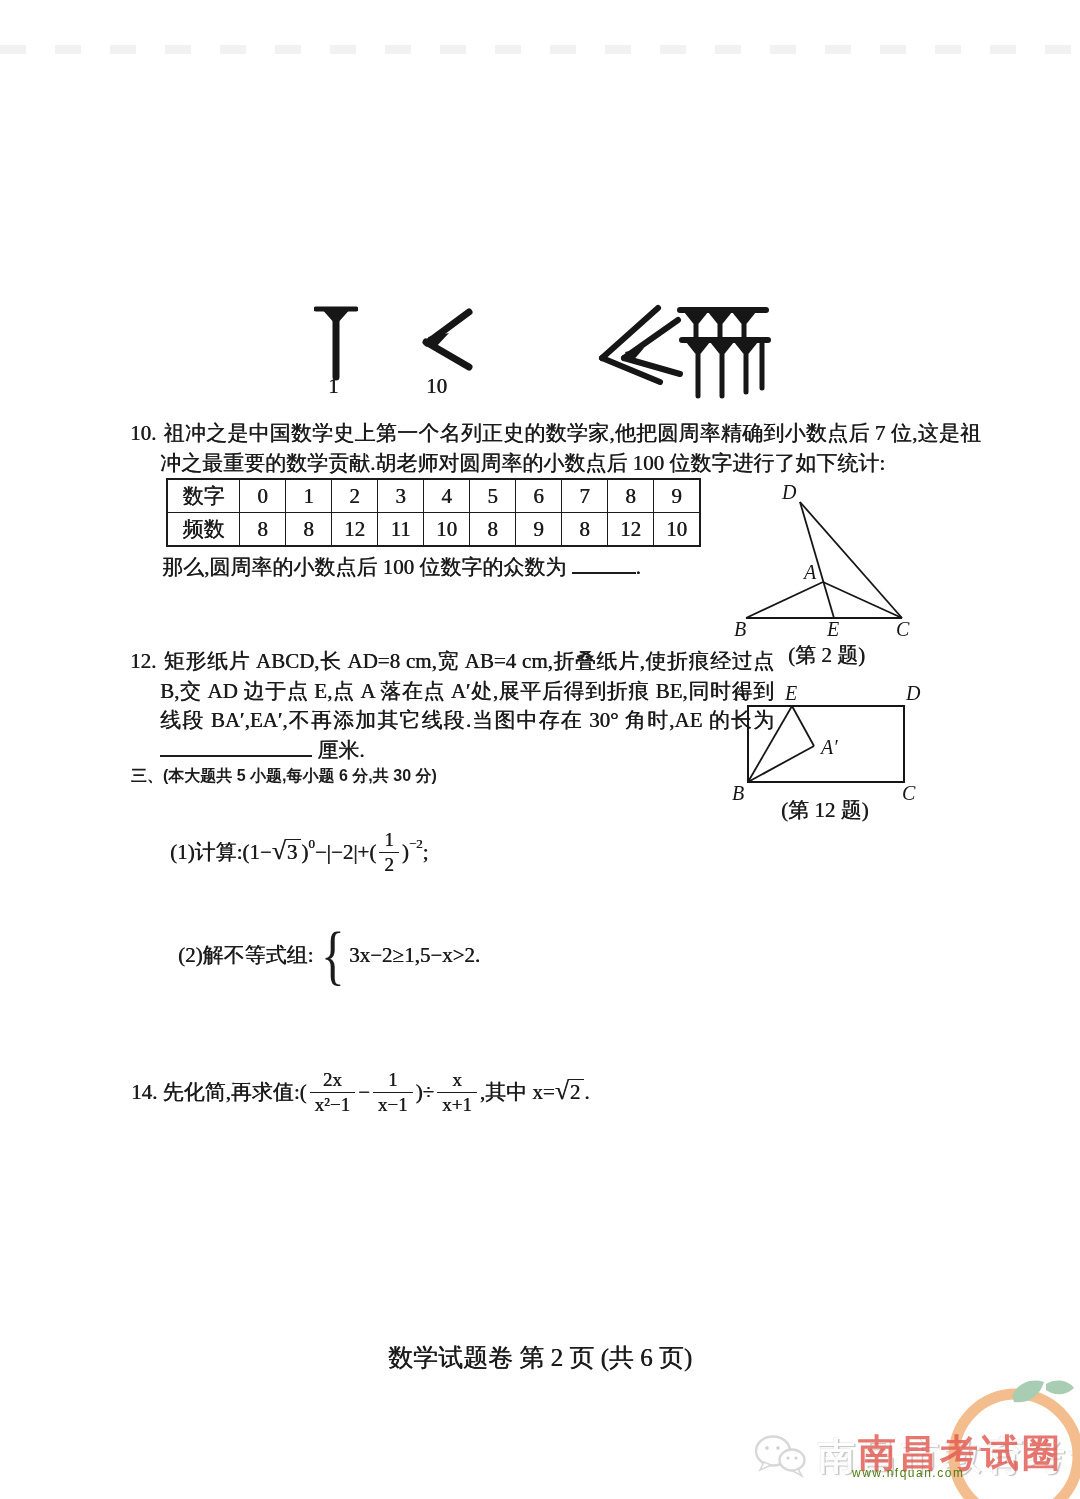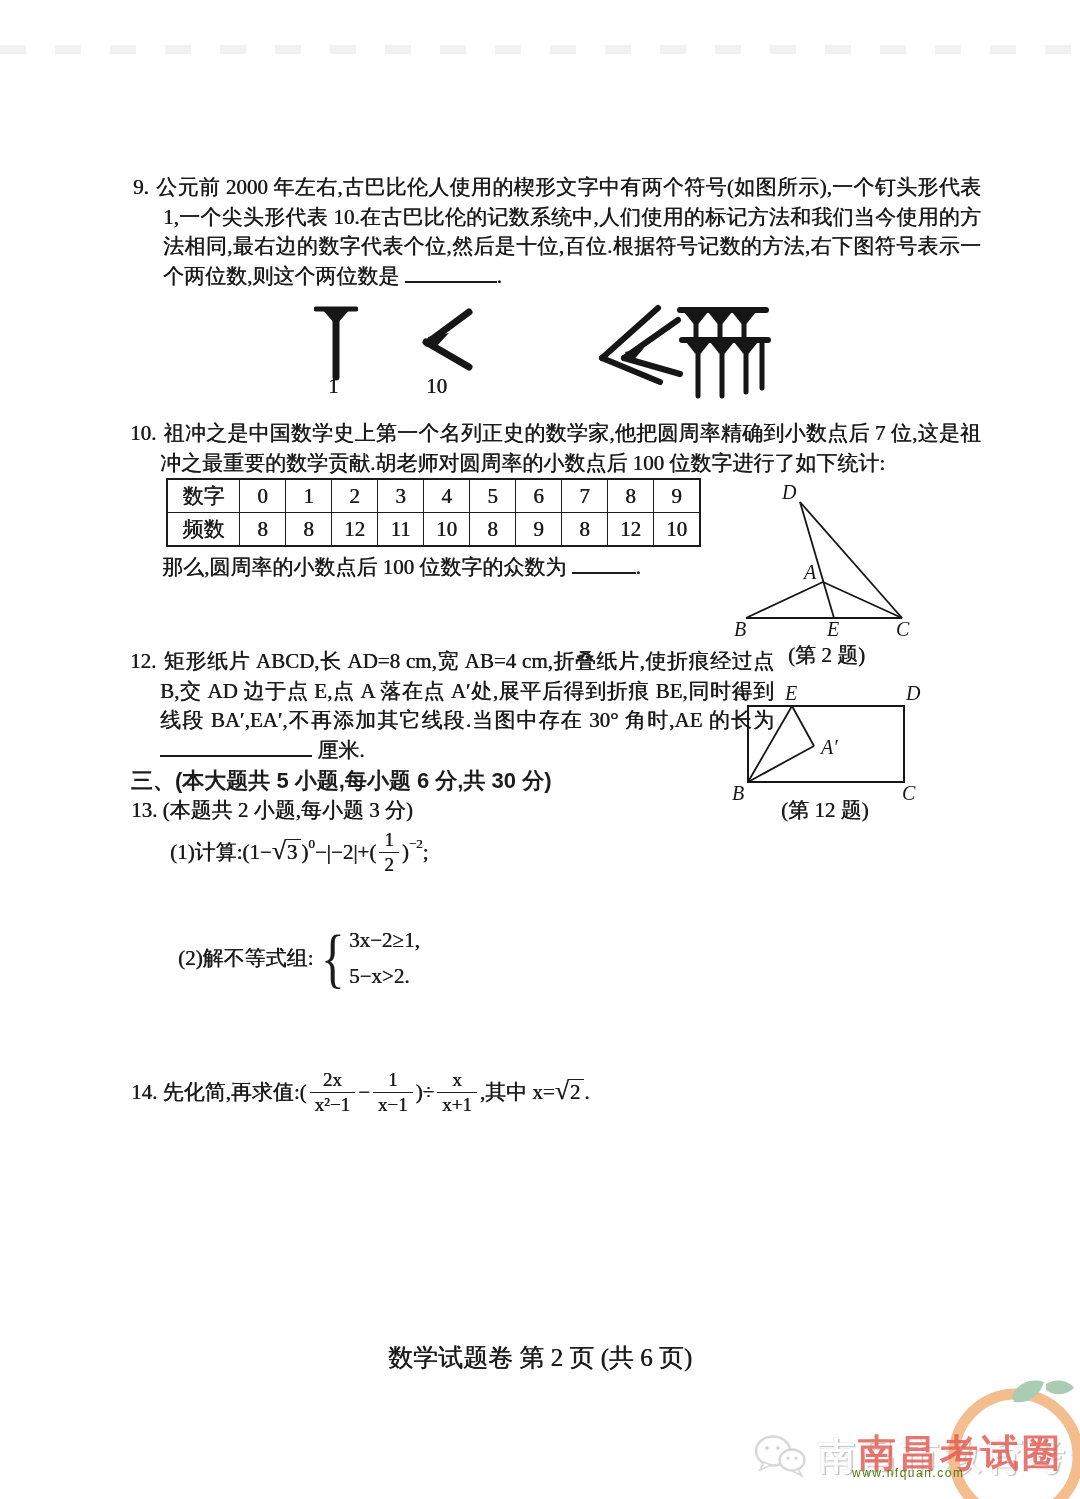--- a/index.html
+++ b/index.html
@@ -31,42 +31,38 @@
   .frac{display:inline-flex;flex-direction:column;align-items:center;margin:0 3px;
     font-size:19px;line-height:1.25;}
   .frac .num{padding:0 5px;}
   .frac .den{border-top:1.8px solid #1c1c1c;padding:0 5px;}
   .sqrt{display:inline-flex;align-items:flex-start;}
   .sqrt .sign{font-size:1.22em;line-height:1;transform:translateY(-1px);}
   .sqrt .body{border-top:1.8px solid #1c1c1c;padding:0 4px 0 1px;}
   .sup{font-size:13px;transform:translateY(-8px);display:inline-block;}
   .brace{font-size:66px;font-weight:400;line-height:1;transform:scaleX(.75);
     margin:0 0 0 4px;text-shadow:none;}
-  .sys{display:inline-flex;flex-direction:column;line-height:36px;font-family:Liberation Serif, serif;}
-  .sec{font-family:"Liberation Sans","DejaVu Sans",sans-serif;font-weight:bold;font-size:22px;}
+  .sys{display:inline-flex;line-height:36px;font-family:Liberation Serif, serif;}
+  .sec{font-family:"Liberation Sans","DejaVu Sans",sans-serif;font-weight:bold;font-size:16px;}
   .footer{width:1080px;text-align:center;font-size:25px;text-shadow:0.5px 0 currentColor;}
   
   .wm-gray{font-size:37px;letter-spacing:5px;color:#fdfdfd;font-weight:bold;
     text-shadow:1.4px 1.4px 1px #c3c3c3,-1px -1px 1px #efefef;white-space:nowrap;}
   .wm-red{font-size:38px;font-weight:bold;color:#e2574e;opacity:.8;letter-spacing:3px;
     font-family:"Liberation Sans","DejaVu Sans",sans-serif;white-space:nowrap;text-align:right;}
   .wm-url{font-size:12px;font-weight:normal;color:#4d7c0f;letter-spacing:1.5px;
     font-family:"Liberation Sans","DejaVu Sans",sans-serif;}
 </style>
 </head>
 <body>
 
 <div class="page">
 
   <div class="abs topdashes"></div>
 
-  <div class="abs txt hang" style="left:133px;top:173px;width:818px;">
-    <span class="qnum">9.</span><span>公元前 2000 年左右,古巴比伦人使用的楔形文字中有两个符号(如图所示),一个钉头形代表 1,一个尖头形代表 10.在古巴比伦的记数系统中,人们使用的标记方法和我们当今使用的方法相同,最右边的数字代表个位,然后是十位,百位.根据符号记数的方法,右下图符号表示一个两位数,则这个两位数是</span>
-    <span class="blank" style="width:92px"></span><span>.</span>
-  </div>
 
   <svg class="abs" style="left:314px;top:303px;" width="44" height="78" viewBox="0 0 44 78">
     <path class="stroke" d="M2,6 L42,6" stroke-width="5" stroke-linecap="round"></path>
     <path class="fill" d="M6,4 L38,4 L22,22 Z"></path>
     <path class="stroke" d="M22,16 L22,74" stroke-width="7" stroke-linecap="round"></path>
   </svg>
   <div class="abs txt" style="left:328px;top:372px;">1</div>
 
   <svg class="abs" style="left:415px;top:308px;" width="62" height="64" viewBox="0 0 62 64">
     <path class="stroke" d="M54,4 L12,35" stroke-width="7" stroke-linecap="round"></path>
@@ -167,21 +163,20 @@
     <text x="59" y="14">E</text>
     <text x="180" y="14">D</text>
     <text x="95" y="68">A′</text>
     <text x="6" y="114">B</text>
     <text x="176" y="114">C</text>
   </svg>
   <div class="abs figcap" style="left:781px;top:796px;">(第 12 题)</div>
 
   <div class="abs sec" style="left:131px;top:766px;">三、(本大题共 5 小题,每小题 6 分,共 30 分)</div>
 
-  <div class="abs txt" style="left:131px;top:796px;">13. (本题共 2 小题,每小题 3 分)</div>
 
   <div class="abs mline" style="left:170px;top:828px;">
     <span>(1)计算:(1−</span><span class="sqrt"><span class="sign">√</span><span class="body">3</span></span><span>)</span><span class="sup">0</span><span>−|−2|+(</span><span class="frac"><span class="num">1</span><span class="den">2</span></span><span>)</span><span class="sup">−2</span><span>;</span>
   </div>
 
   <div class="abs mline" style="left:170px;top:922px;margin-left:8px;">
     <span>(2)解不等式组:</span><span class="brace">{</span><span class="sys"><span>3x−2≥1,</span><span>5−x&gt;2.</span></span>
   </div>
 
   <div class="abs mline" style="left:131px;top:1068px;">

